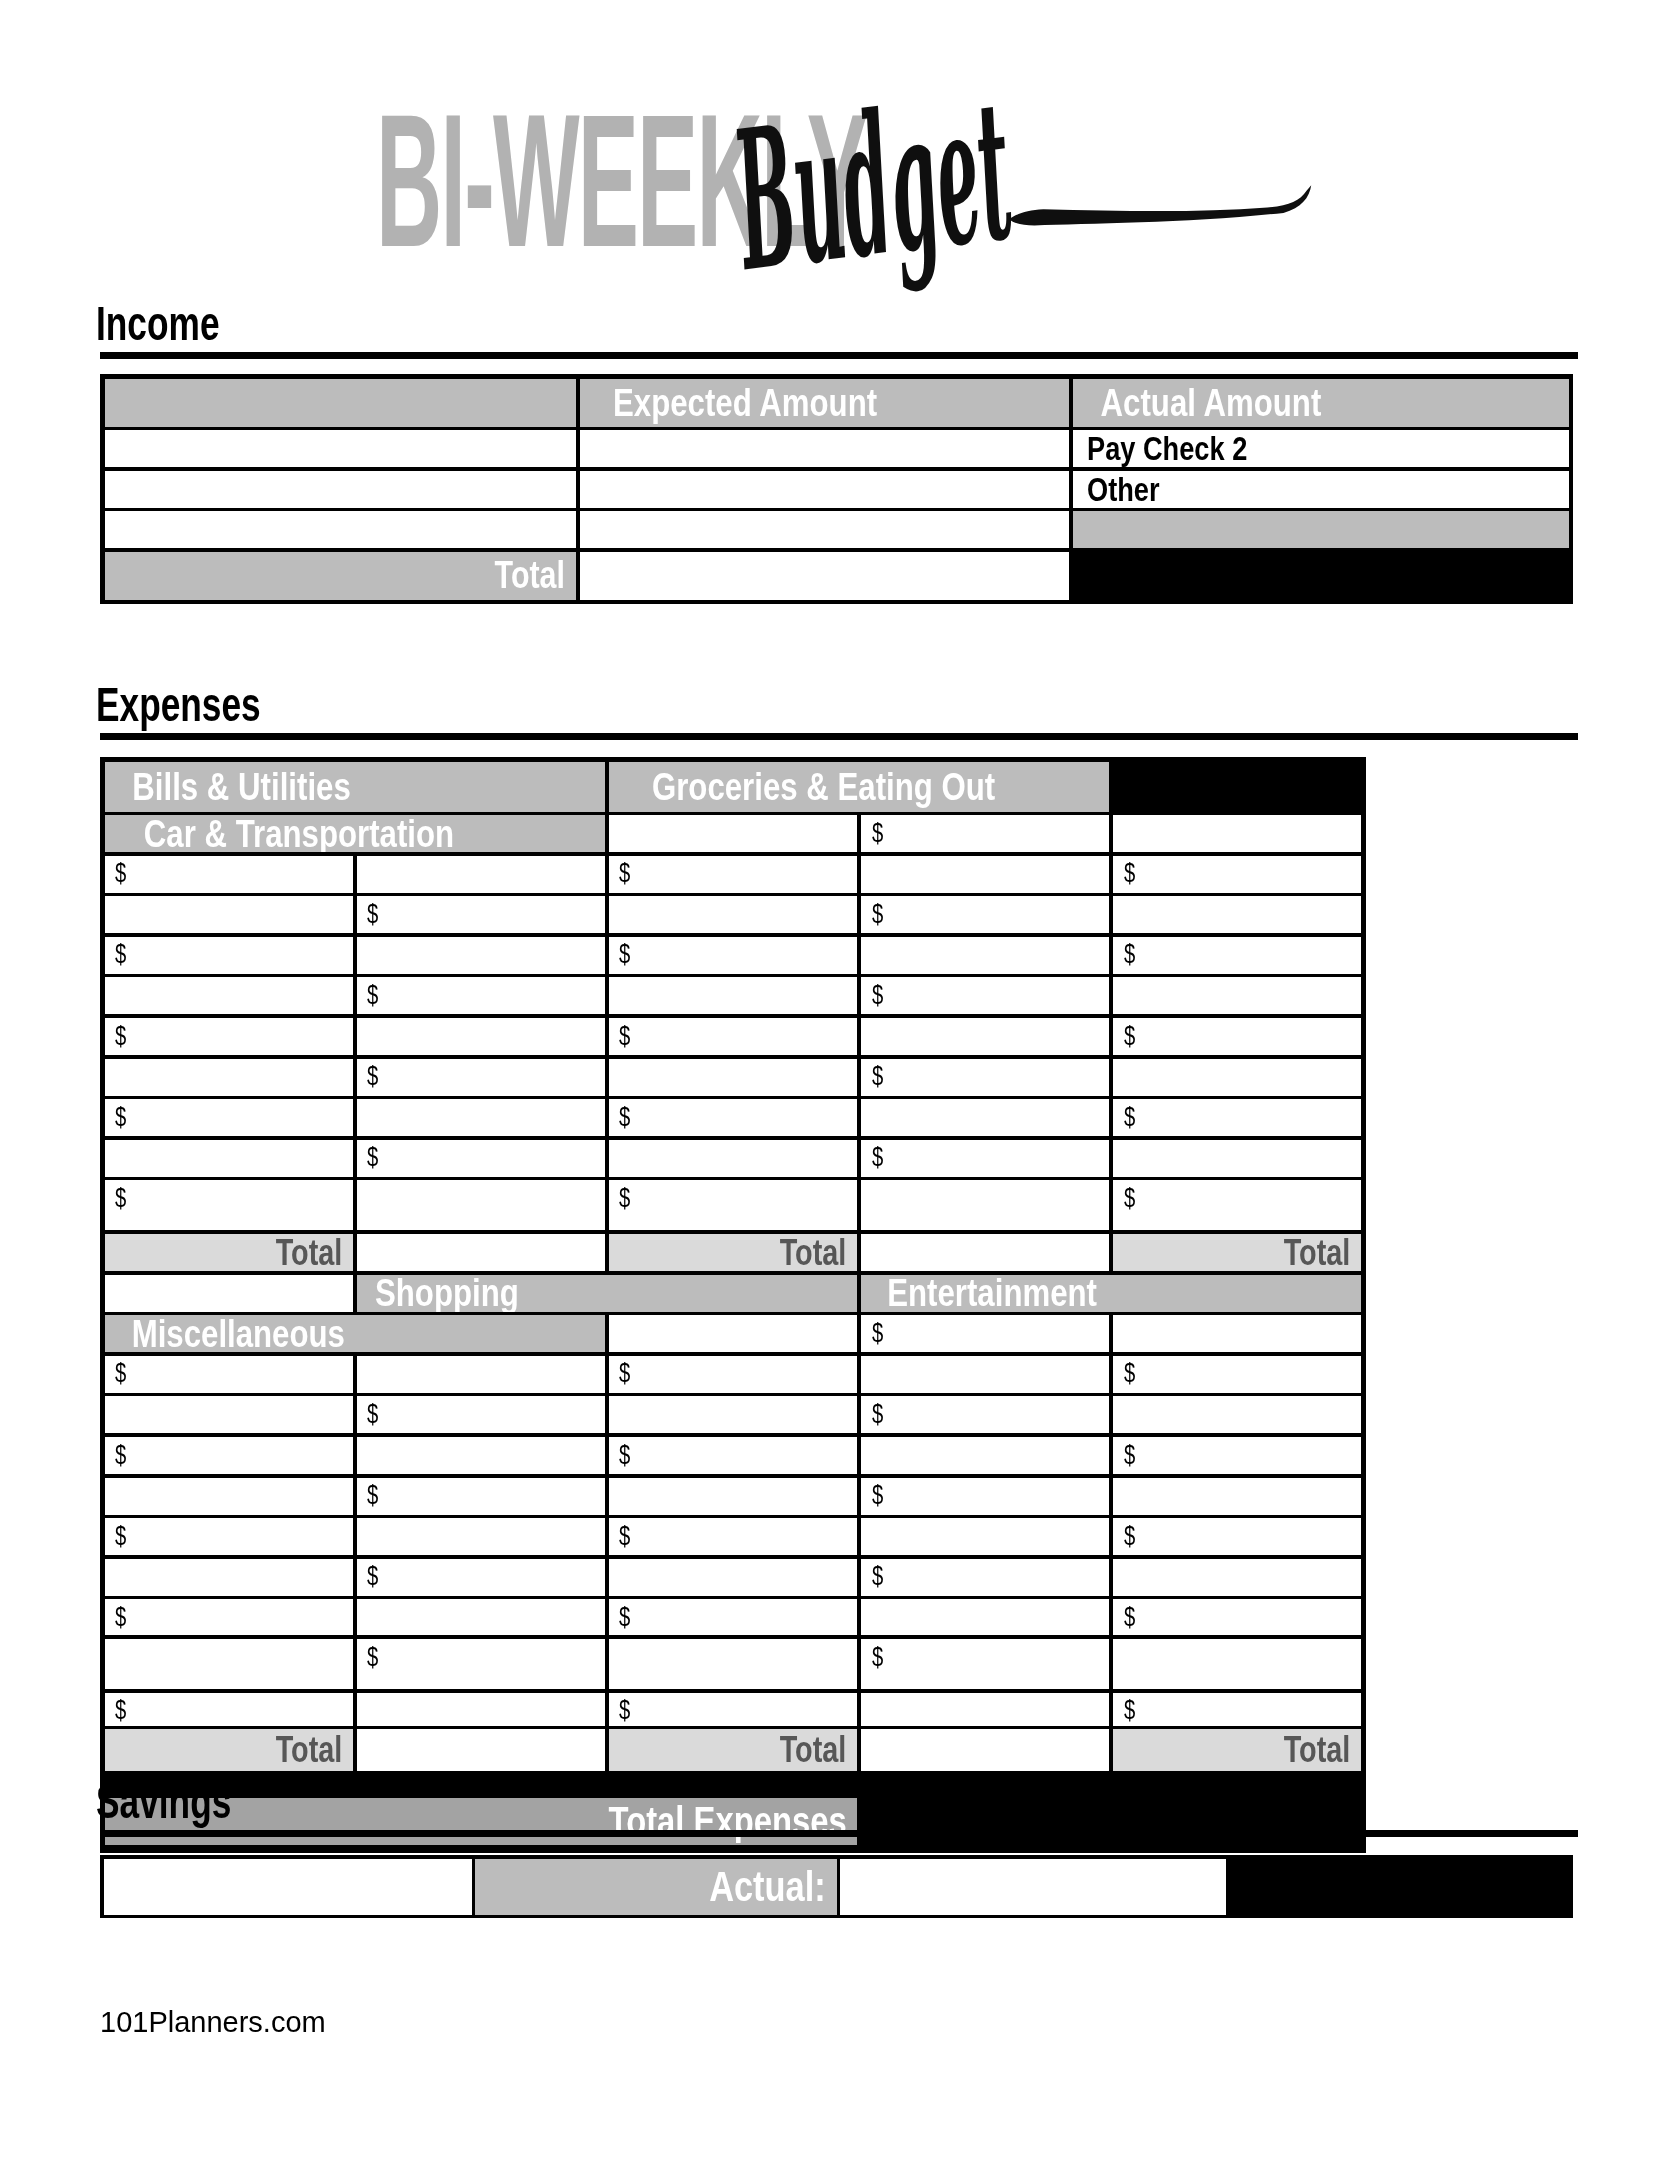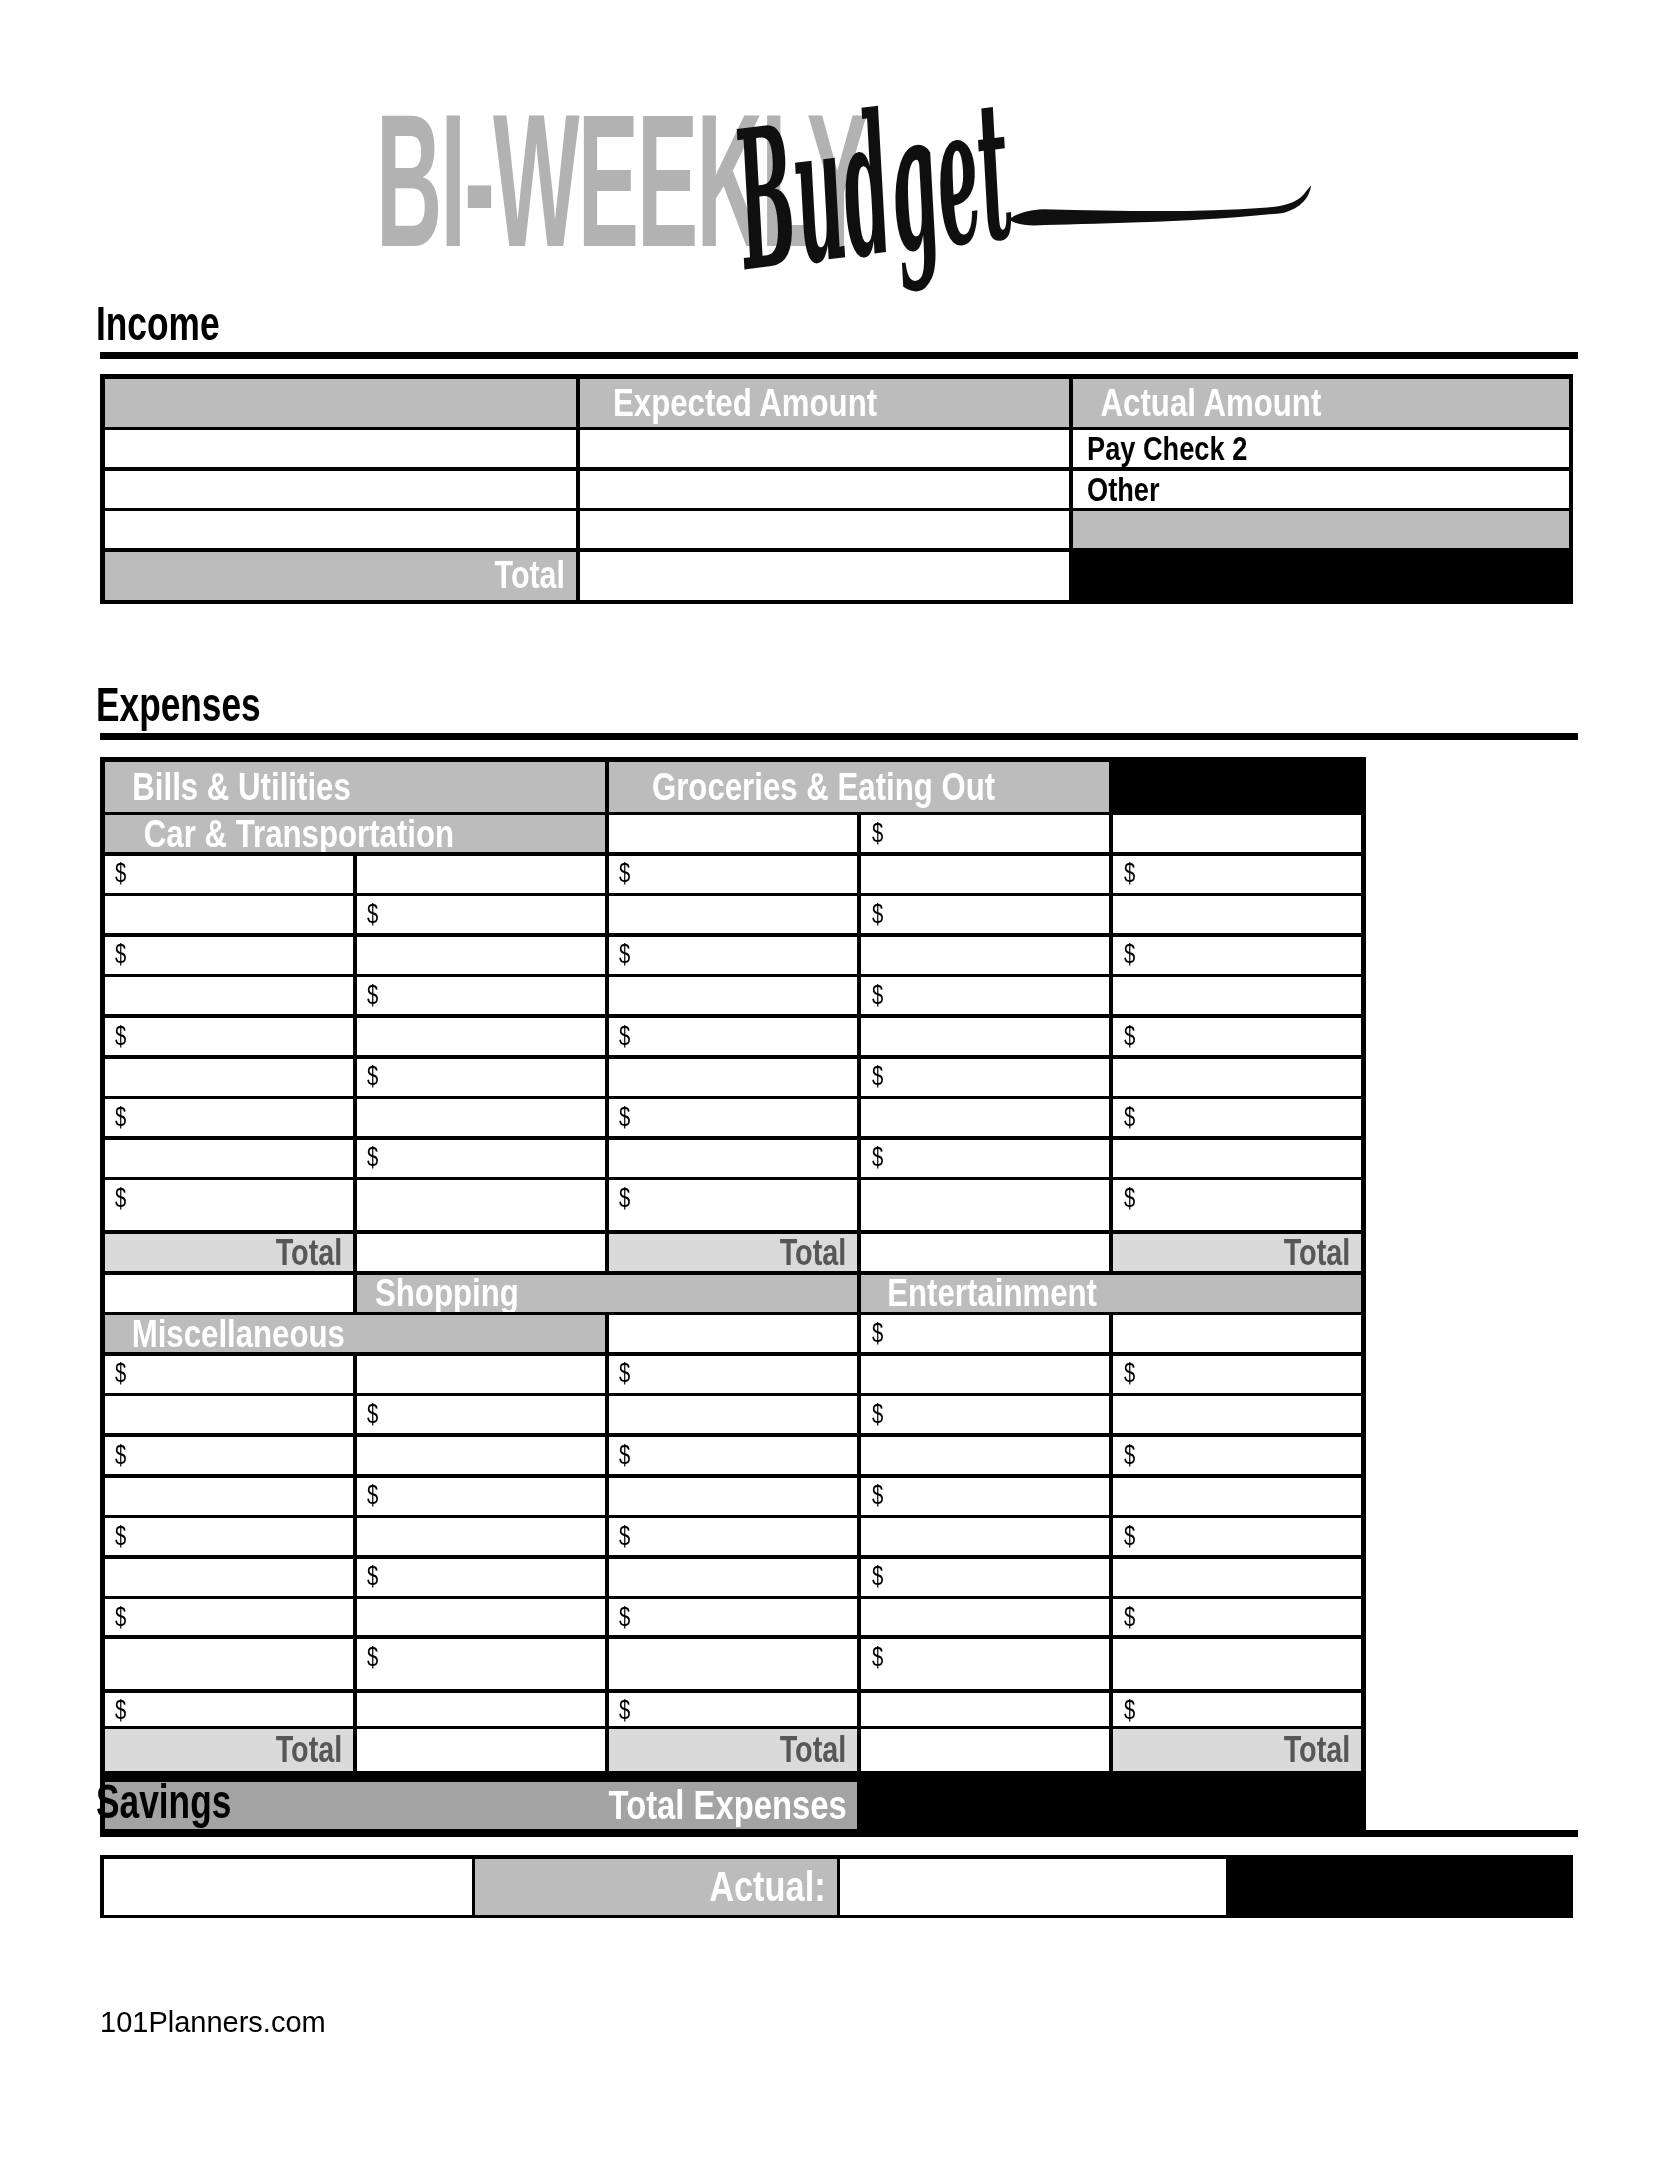--- a/index.html
+++ b/index.html
@@ -33,21 +33,21 @@
   .sec-heading>span{display:inline-block;transform:scaleX(.72);transform-origin:left center;}
   .rule{position:absolute;left:100px;width:1478px;height:7.2px;background:var(--border-black);}
   
   .grid{position:absolute;background:var(--border-black);display:grid;gap:3.6px;padding:4.5px;}
   .income-grid{left:100px;top:374px;width:1473px;grid-template-columns:.963fr 1fr 1.013fr;grid-template-rows:48px 37px 37px 37px 48px;}
   .exp-grid{left:100px;top:757px;width:1266px;grid-template-columns:repeat(5,1fr);
     grid-template-rows:50px repeat(8,37px) 37px 50px repeat(8,37px) 37px 36px 50px;}
   .sav-grid{left:100px;top:1855px;width:1473px;padding:3.6px;gap:3.6px;grid-template-columns:1.02fr 1fr 1.07fr .94fr;grid-template-rows:56px;}
   .c{background:#fff;display:flex;align-items:center;overflow:hidden;}
   .hdr{background:var(--header-gray);}
-  .dark{background:var(--total-expenses-gray);}
+  .dark{background:var(--total-expenses-gray);margin-top:16px;}
   .sub{background:var(--subtotal-gray);justify-content:flex-end;padding-right:10.7px;}
   .right{justify-content:flex-end;padding-right:10.7px;}
   .lbl{padding-left:14.3px;}
   .amt{align-items:flex-start;padding-top:3.6px;padding-left:10.7px;}
   .span2{grid-column:span 2;}
   .span3{grid-column:span 3;}
   .span6{grid-column:1 / -1;}
   
   .t{display:inline-block;font-weight:bold;white-space:nowrap;transform:scaleX(.8);transform-origin:center;}
   .t.left{transform-origin:left center;}

